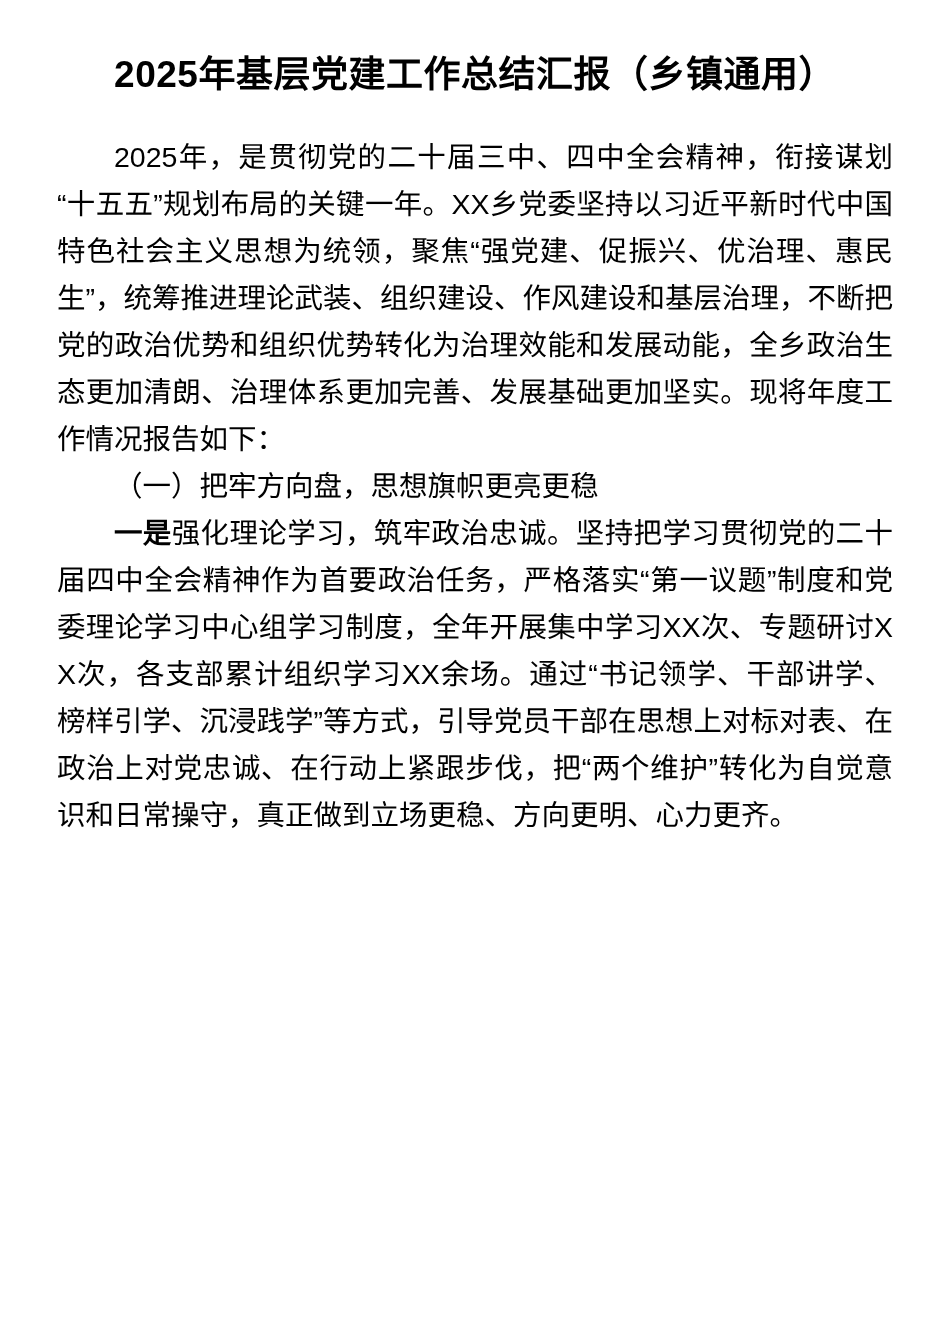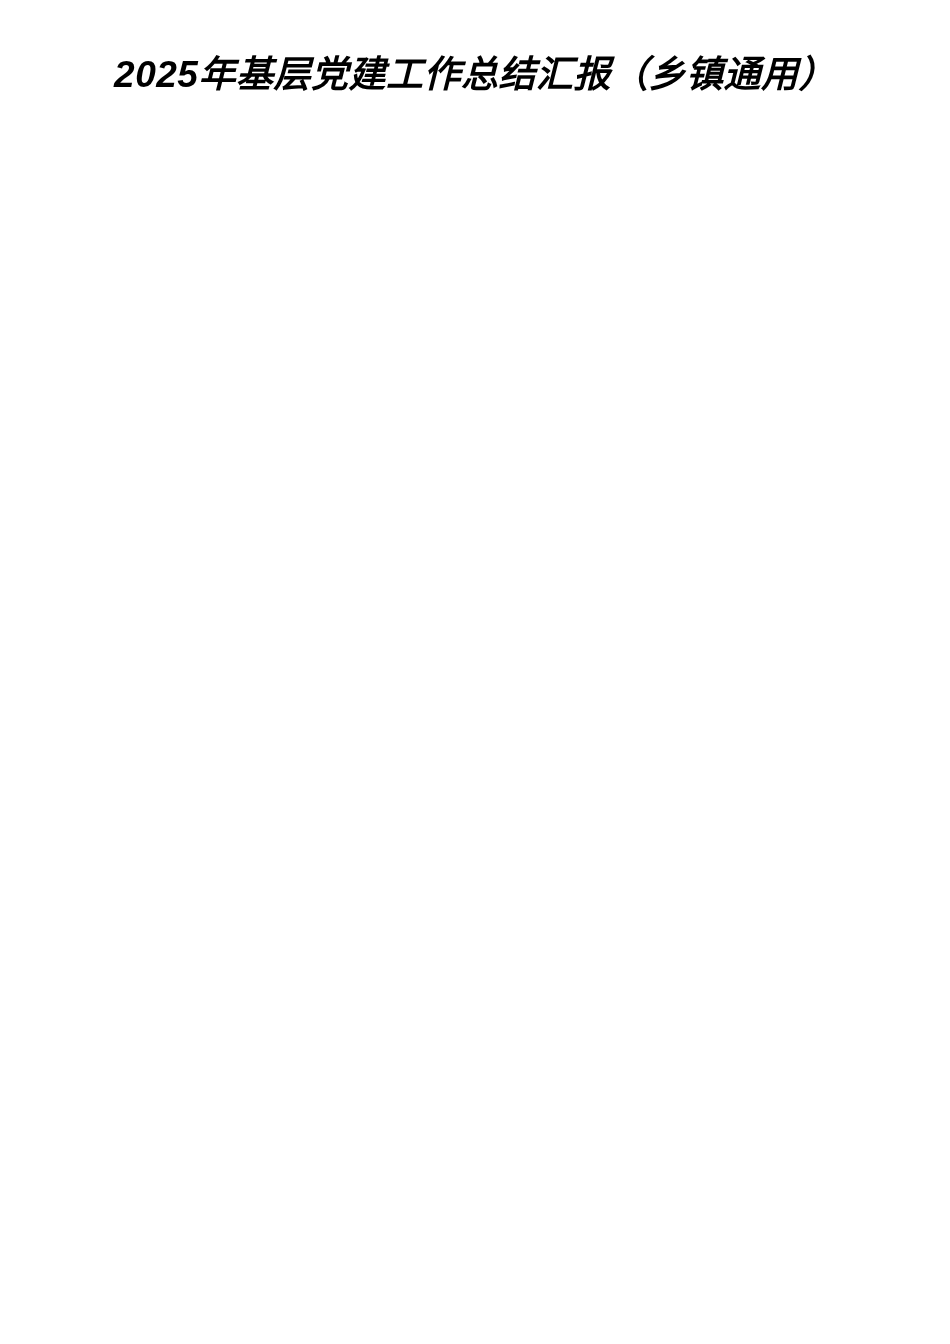--- a/index.html
+++ b/index.html
@@ -17,21 +17,20 @@
     -webkit-font-smoothing: antialiased;
   }
 
   .page {
     position: relative;
     box-sizing: border-box;
     width: 950px;
     height: 1344px;
     background: #ffffff;
     padding: 0 57px 0 57px;
-    font-style: italic;
   }
 
   .doc-title {
     margin: 0;
     padding-top: 50px;
     font-size: 37px;
     font-weight: 700;
     line-height: 1.35;
     text-align: center;
     letter-spacing: 0.5px;
@@ -67,20 +66,23 @@
 </style>
 </head>
 <body>
 
 <div class="page">
 
   <h1 class="doc-title">2025年基层党建工作总结汇报（乡镇通用）</h1>
 
   <div class="body-block">
 
+    <p class="para">2025年，是贯彻党的二十届三中、四中全会精神，衔接谋划“十五五”规划布局的关键一年。XX乡党委坚持以习近平新时代中国特色社会主义思想为统领，聚焦“强党建、促振兴、优治理、惠民生”，统筹推进理论武装、组织建设、作风建设和基层治理，不断把党的政治优势和组织优势转化为治理效能和发展动能，全乡政治生态更加清朗、治理体系更加完善、发展基础更加坚实。现将年度工作情况报告如下：</p>
 
 
+    <p class="para heading">（一）把牢方向盘，思想旗帜更亮更稳</p>
 
+    <p class="para"><span class="lead">一是</span><span>强化理论学习，筑牢政治忠诚。坚持把学习贯彻党的二十届四中全会精神作为首要政治任务，严格落实“第一议题”制度和党委理论学习中心组学习制度，全年开展集中学习XX次、专题研讨XX次，各支部累计组织学习XX余场。通过“书记领学、干部讲学、榜样引学、沉浸践学”等方式，引导党员干部在思想上对标对表、在政治上对党忠诚、在行动上紧跟步伐，把“两个维护”转化为自觉意识和日常操守，真正做到立场更稳、方向更明、心力更齐。</span></p>
 
 
   </div>
 
 </div>
 
 </body></html>

